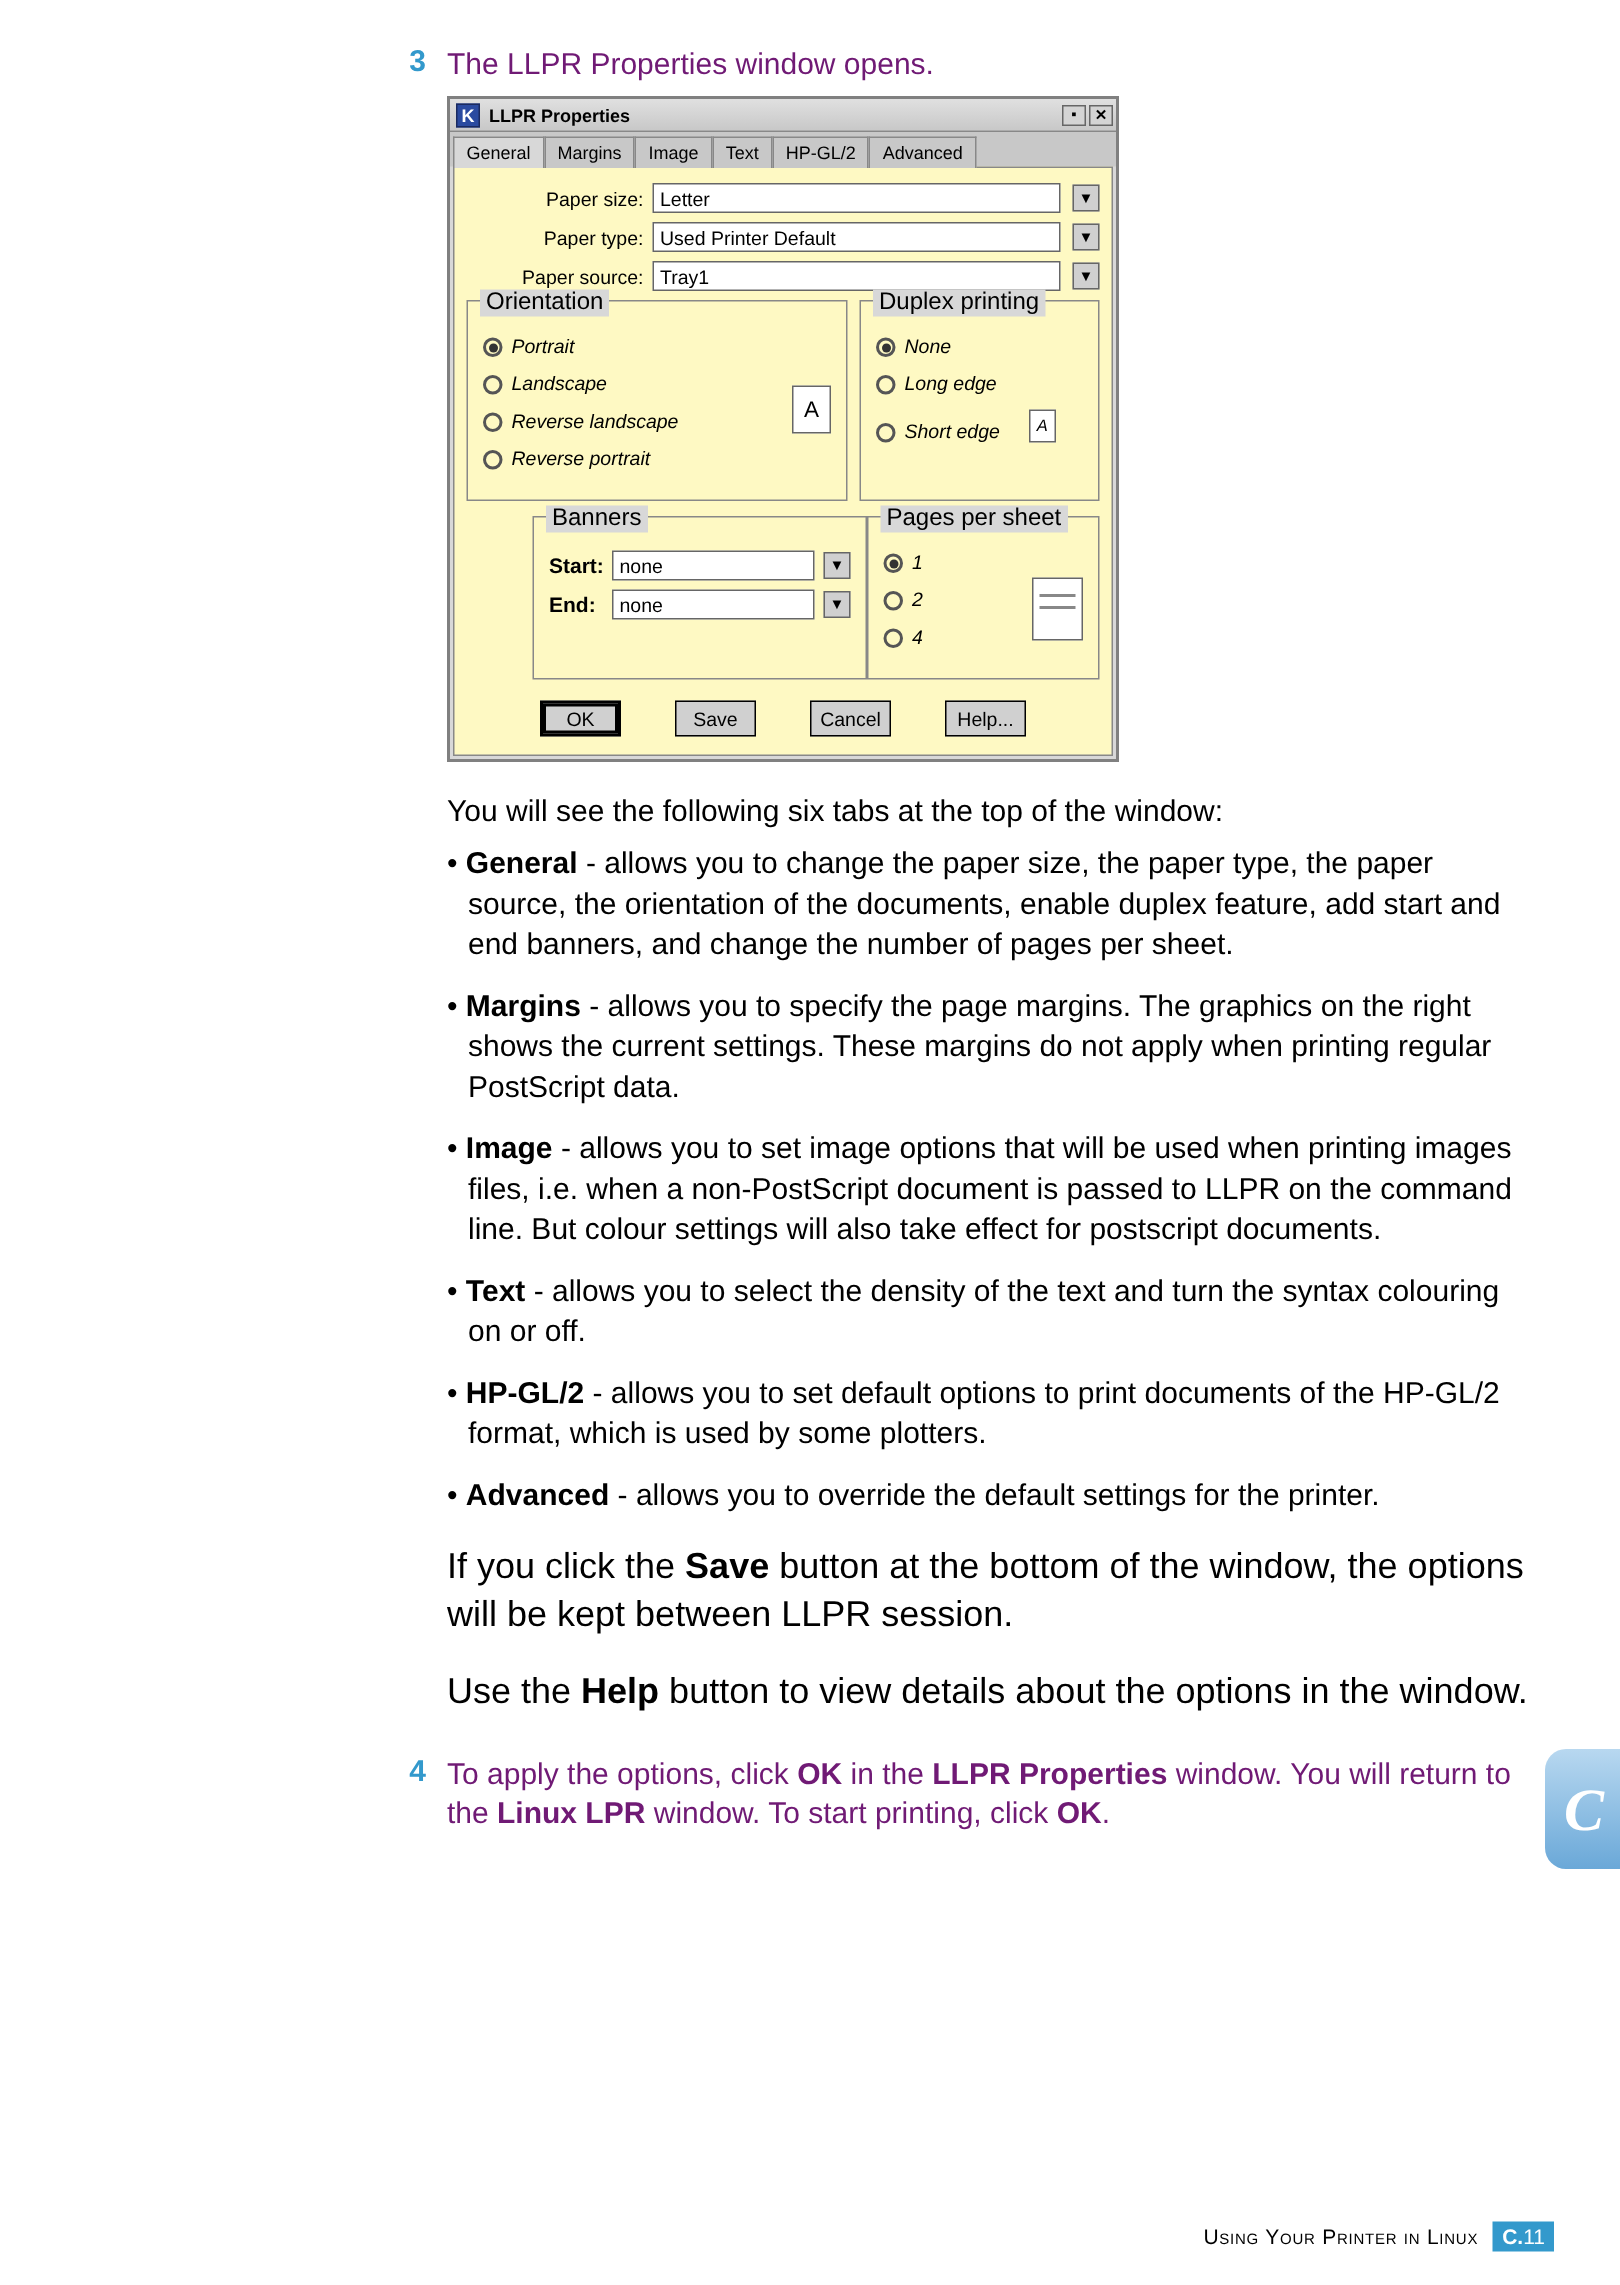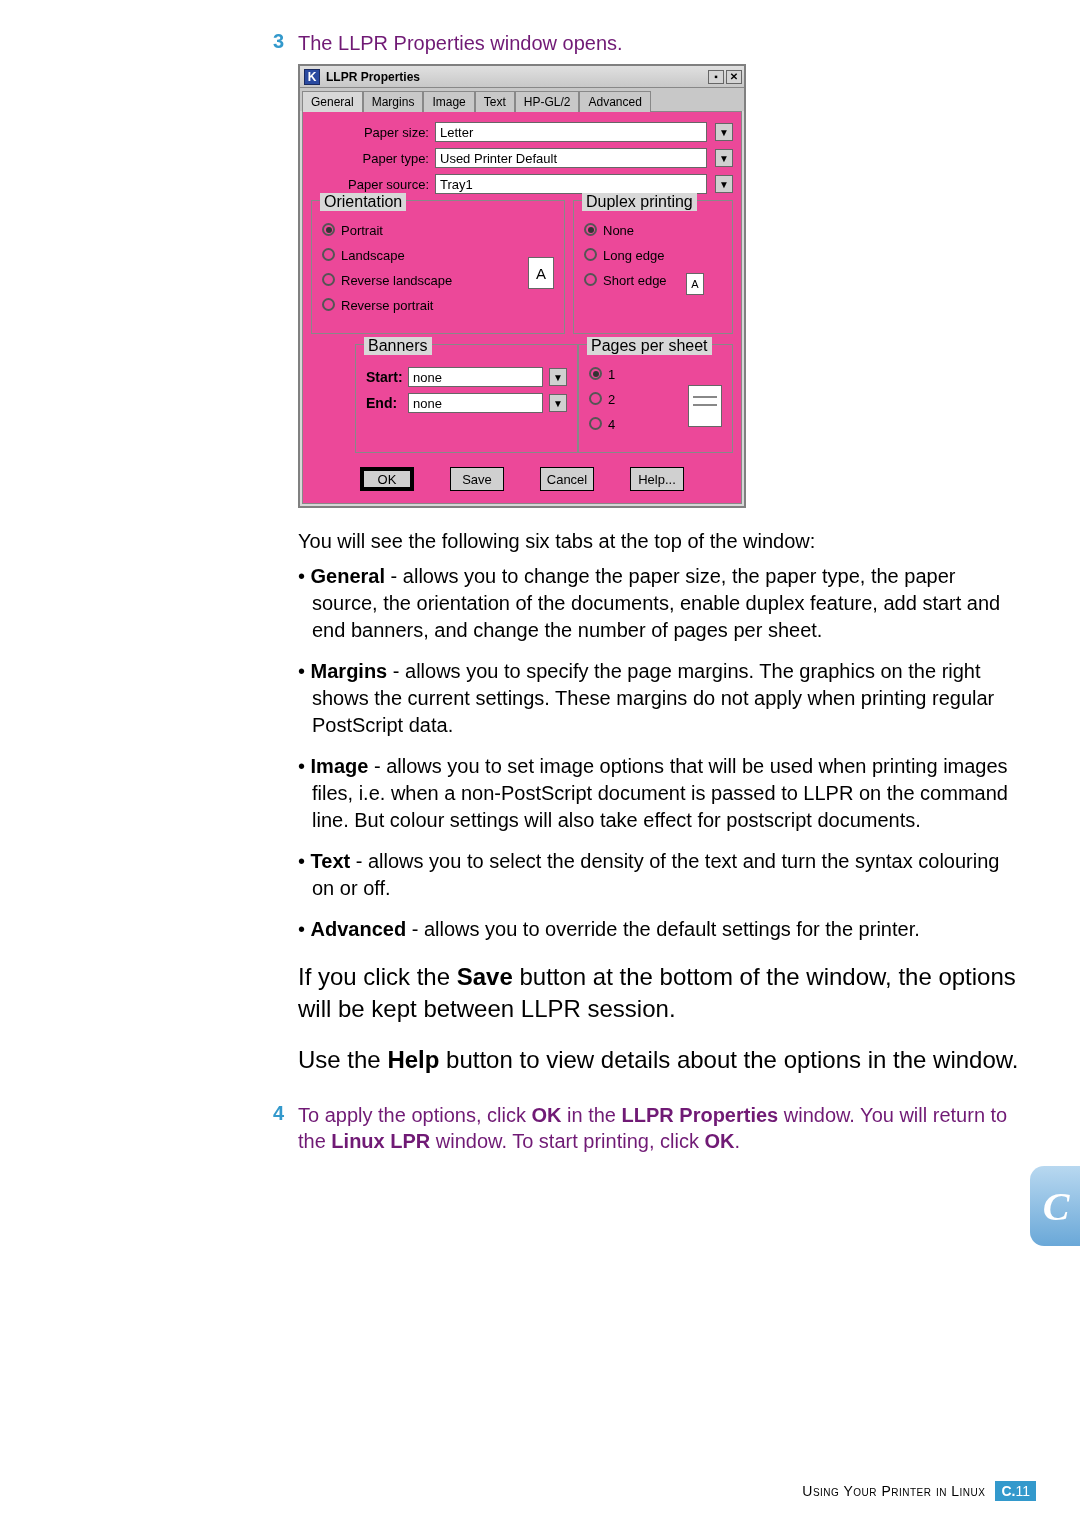--- a/index.html
+++ b/index.html
@@ -52,36 +52,36 @@
   .title-btn {
     width: 16px; height: 14px; background: #d4d4d4; border: 1px solid #666;
     display: flex; align-items: center; justify-content: center; font-size: 10px;
   }
   .tabs-row { display: flex; padding: 2px 2px 0; gap: 0; background: #c8c8c8; }
   .dtab {
     padding: 3px 8px; font-size: 12px; border: 1px solid #888;
     background: #c8c8c8; border-bottom: none; position: relative; top: 1px;
   }
   .dtab.active { background: #d8d8d8; }
-  .dlg-body { border: 1px solid #888; background: #ec4899; padding: 10px 8px 8px; margin: 0 2px 2px; }
+  .dlg-body { border: 1px solid #888; background: #fef9c3; padding: 10px 8px 8px; margin: 0 2px 2px; }
   .field-row { display: flex; align-items: center; gap: 6px; margin-bottom: 6px; }
   .field-label { width: 118px; text-align: right; font-size: 13px; }
   .combo {
     flex: 1; height: 20px; display: flex; align-items: center;
     background: #fff; border: 1px solid #666; padding: 1px 4px; position: relative;
   }
   .combo-arrow {
     width: 18px; height: 18px; background: #d0d0d0; border: 1px solid #666;
     display: flex; align-items: center; justify-content: center; font-size: 10px;
     margin-left: 2px;
   }
   .two-col { display: flex; gap: 8px; margin-top: 6px; }
   .group { border: 1px solid #888; padding: 22px 10px 10px; position: relative; flex: 1; }
   .group-title { position: absolute; top: -8px; left: 8px; background: #d8d8d8; padding: 0 4px; font-size: 16px; }
-  .radio-row { display: flex; align-items: flex-start; gap: 6px; margin-bottom: 10px; font-size: 13px; }
+  .radio-row { display: flex; align-items: flex-end; gap: 6px; margin-bottom: 10px; font-size: 13px; font-style: italic; }
   .radio {
     width: 13px; height: 13px; border: 2px solid #555; border-radius: 50%;
     display: inline-flex; align-items: center; justify-content: center; flex-shrink: 0;
   }
   .radio.on::after { content: ""; width: 6px; height: 6px; background: #333; border-radius: 50%; }
   .orient-inner { display: flex; align-items: center; gap: 10px; }
   .orient-left { flex: 1; }
   .a-box { width: 26px; height: 32px; background: #fff; border: 1px solid #666; display: flex; align-items: center; justify-content: center; font-size: 15px; }
   .banners-row { display: flex; gap: 0; margin-top: 10px; margin-left: 44px; }
   .banners-left, .pages-right { border: 1px solid #888; padding: 22px 10px 10px; position: relative; }
@@ -264,20 +264,21 @@
     </div>
   </div>
 
   <div class="body-after">
     <p class="intro-line">You will see the following six tabs at the top of the window:</p>
     <ul class="tab-list">
       <li><b>General</b><span> - allows you to change the paper size, the paper type, the paper source, the orientation of the documents, enable duplex feature, add start and end banners, and change the number of pages per sheet.</span></li>
       <li><b>Margins</b><span> - allows you to specify the page margins. The graphics on the right shows the current settings. These margins do not apply when printing regular PostScript data.</span></li>
       <li><b>Image</b><span> - allows you to set image options that will be used when printing images files, i.e. when a non-PostScript document is passed to LLPR on the command line. But colour settings will also take effect for postscript documents.</span></li>
       <li><b>Text</b><span> - allows you to select the density of the text and turn the syntax colouring on or off.</span></li>
+      <li><b>HP-GL/2</b><span> - allows you to set default options to print documents of the HP-GL/2 format, which is used by some plotters.</span></li>
       <li><b>Advanced</b><span> - allows you to override the default settings for the printer.</span></li>
     </ul>
 
     <p class="note-p">
       <span>If you click the </span><b>Save</b><span> button at the bottom of the window, the options will be kept between LLPR session.</span>
     </p>
     <p class="note-p">
       <span>Use the </span><b>Help</b><span> button to view details about the options in the window.</span>
     </p>
   </div>

